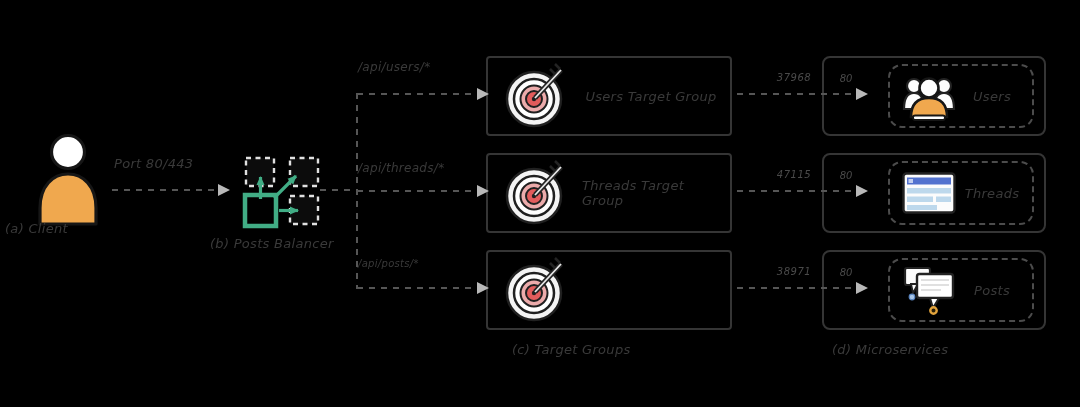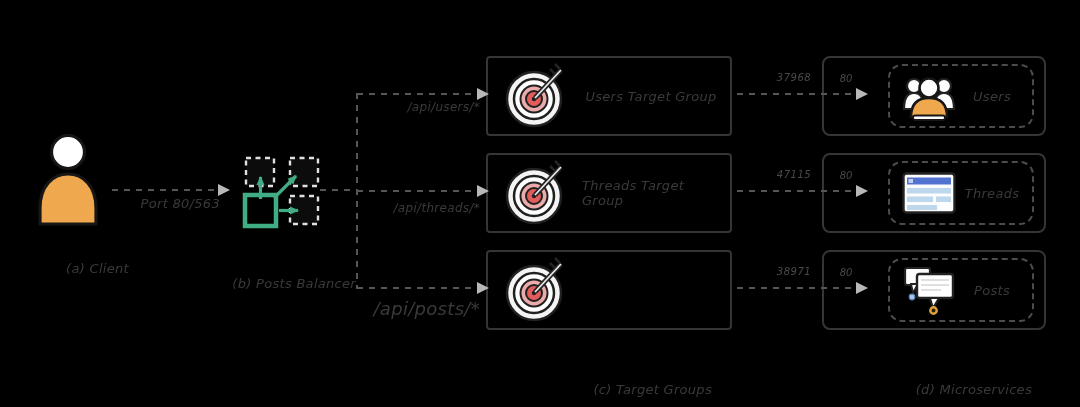--- a/index.html
+++ b/index.html
@@ -4,21 +4,21 @@
 <style>
   :root{
     --background:#000; --box-border:#353535; --inner-dash-border:#4c4c4c;
     --dash:#565656; --arrowhead:#b8b8b8; --text:#3a3a3a; --port-text:#4a4a4a;
   }
   html,body{margin:0;padding:0;background:var(--background);}
   .canvas{
     position:relative;width:1080px;height:407px;background:var(--background);
     overflow:hidden;font-family:"DejaVu Sans",sans-serif;font-style:italic;color:var(--text);
   }
-  .lbl{position:absolute;text-align:right;font-size:13px;letter-spacing:.3px;margin-top:40px;}
+  .lbl{position:absolute;text-align:left;font-size:13px;letter-spacing:.3px;}
   .plbl{position:absolute;text-align:center;font-size:10px;letter-spacing:.5px;color:var(--port-text);}
   .dash-h{position:absolute;height:2px;background-image:repeating-linear-gradient(90deg,var(--dash) 0 6px,transparent 6px 12px);z-index:3;}
   .dash-v{position:absolute;width:2px;background-image:repeating-linear-gradient(180deg,var(--dash) 0 6px,transparent 6px 12px);z-index:3;}
   .ah{position:absolute;width:0;height:0;border-top:6px solid transparent;border-bottom:6px solid transparent;border-left:12px solid var(--arrowhead);z-index:4;}
   .tg-box{position:absolute;left:486px;width:242px;height:76px;border:2px solid var(--box-border);border-radius:4px;z-index:1;}
   .tg-icon{position:absolute;left:16px;top:5px;}
   .tg-label{position:absolute;left:94px;right:10px;top:0;bottom:0;display:flex;align-items:center;justify-content:center;font-size:13px;letter-spacing:.3px;}
   .ms-box{position:absolute;left:822px;width:220px;height:76px;border:2px solid var(--box-border);border-radius:8px;z-index:1;}
   .ms-port{position:absolute;left:8px;top:15px;width:28px;text-align:center;font-size:10px;color:var(--port-text);}
   .ms-inner{position:absolute;left:64px;top:6px;width:142px;height:60px;border:2px dashed var(--inner-dash-border);border-radius:14px;}
@@ -30,21 +30,21 @@
 <body>
 
 <div class="canvas">
 
   <svg style="left:36px;top:132px" width="64" height="94" viewBox="0 0 64 94">
     <path d="M4 92 L4 76 C4 54 17 42 32 42 C47 42 60 54 60 76 L60 92 Z" fill="#f0a84e" stroke="#161616" stroke-width="3.2" stroke-linejoin="round"></path>
     <circle cx="32" cy="20" r="16.5" fill="#ffffff" stroke="#161616" stroke-width="3.2"></circle>
   </svg>
   <div class="lbl" style="left:5px;top:221px;width:124px">(a) Client</div>
 
-  <div class="lbl" style="left:114px;top:156px;width:106px">Port 80/563</div>
+  <div class="lbl" style="left:114px;top:156px;width:106px">Port 80/443</div>
   <div class="dash-h" style="left:112px;top:189px;width:106px"></div>
   <div class="ah" style="left:218px;top:184px"></div>
 
   <svg style="left:238px;top:152px" width="96" height="80" viewBox="0 0 96 80">
     <defs>
       <marker id="ga" markerUnits="userSpaceOnUse" markerWidth="10" markerHeight="10" refX="8" refY="5" orient="auto">
         <path d="M0,1 L9,5 L0,9 Z" fill="#41ad85"></path>
       </marker>
     </defs>
     <rect x="8" y="6" width="28" height="28" fill="#0c0c0c" stroke="#e0e0e0" stroke-width="2.4" stroke-dasharray="5 4.5"></rect>
@@ -131,21 +131,21 @@
         <rect x="6.5" y="7" width="4.5" height="4" fill="#c3cff0"></rect>
         <rect x="5" y="16" width="44" height="5.5" fill="#bdd8ec"></rect>
         <rect x="5" y="24.5" width="26" height="5.5" fill="#bdd8ec"></rect>
         <rect x="34" y="24.5" width="15" height="5.5" fill="#bdd8ec"></rect>
         <rect x="5" y="33" width="30" height="5" fill="#bdd8ec"></rect>
       </svg>
       <div class="ms-label">Threads</div>
     </div>
   </div>
 
-  <div class="lbl" style="left:358px;top:258px;width:122px;font-size:18px">/api/posts/*</div>
+  <div class="lbl" style="left:358px;top:258px;width:122px;font-size:10px">/api/posts/*</div>
   <div class="dash-h" style="left:357px;top:287px;width:120px"></div>
   <div class="ah" style="left:477px;top:282px"></div>
 
   <div class="tg-box" style="top:250px">
     <svg class="tg-icon" width="66" height="66" viewBox="0 0 66 66">
       <circle cx="30" cy="36" r="27" fill="#f4f4f4" stroke="#202020" stroke-width="2.5"></circle>
       <circle cx="30" cy="36" r="20" fill="#ffffff" stroke="#202020" stroke-width="2.5"></circle>
       <circle cx="30" cy="36" r="13.5" fill="#ecabab" stroke="#202020" stroke-width="2"></circle>
       <circle cx="30" cy="36" r="8" fill="#e25c5c" stroke="#202020" stroke-width="2"></circle>
       <circle cx="30" cy="36" r="2.2" fill="#202020"></circle>

